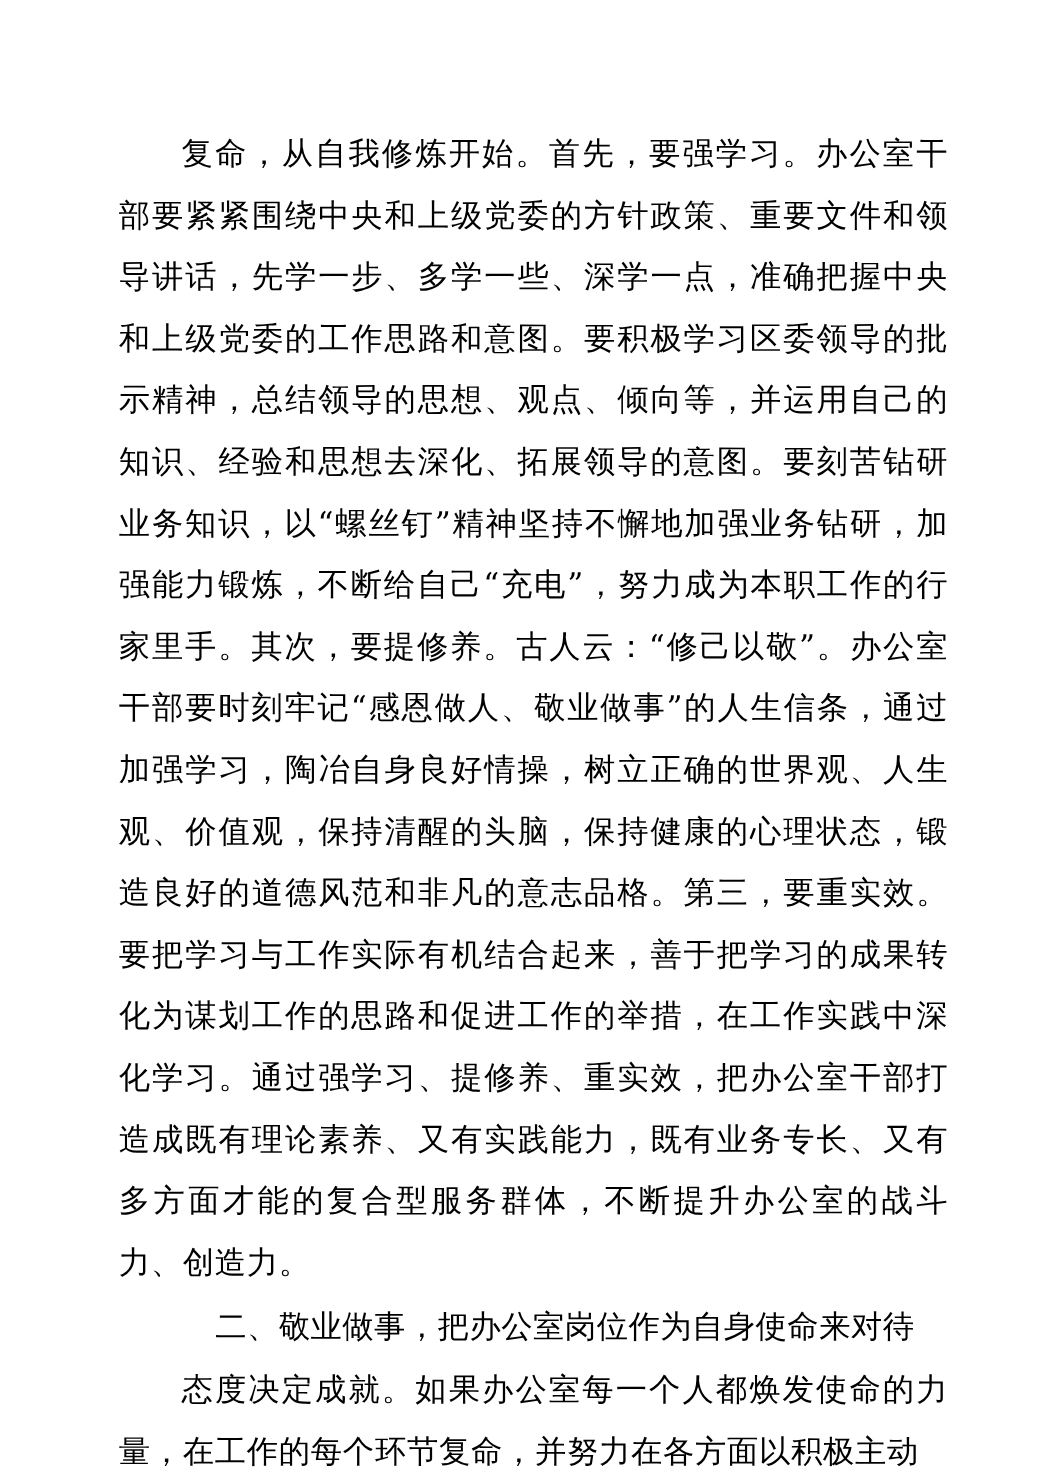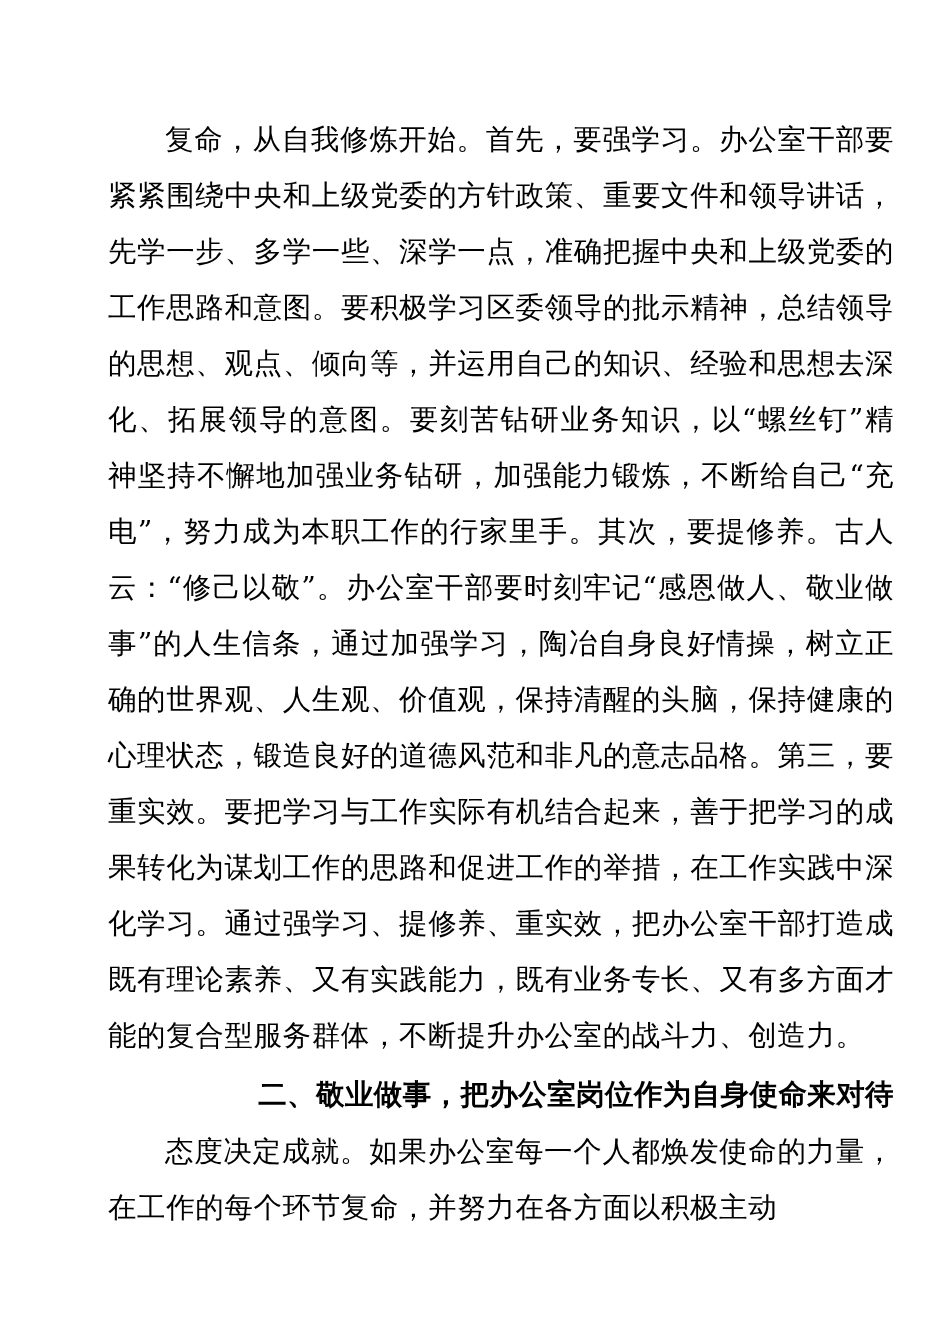--- a/index.html
+++ b/index.html
@@ -11,41 +11,41 @@
     width: 950px;
     height: 1344px;
     font-family: "DejaVu Serif", "Liberation Serif", serif;
     color: #000000;
     overflow: hidden;
   }
   .page {
     box-sizing: border-box;
     width: 950px;
     height: 1344px;
-    padding: 112px 56px 40px 108px;
+    padding: 112px 88px 40px 108px;
     background: #ffffff;
   }
   .doc-body {
     font-size: 28.5px;
     line-height: 56px;
     letter-spacing: 0.6px;
     text-align: justify;
     text-justify: inter-ideograph;
   }
   p.para {
     margin: 0;
     text-indent: 2em;
     text-align: justify;
     text-justify: inter-ideograph;
   }
   p.heading {
     margin: 0;
     text-indent: 2em;
-    font-weight: bold;
-    text-align: right;
+    font-weight: normal;
+    text-align: center;
     letter-spacing: 0.4px;
   }
   .spacer-sm { height: 2px; }
 </style>
 </head>
 <body>
 
 <div class="page">
   <div class="doc-body">
     <p class="para">复命，从自我修炼开始。首先，要强学习。办公室干部要紧紧围绕中央和上级党委的方针政策、重要文件和领导讲话，先学一步、多学一些、深学一点，准确把握中央和上级党委的工作思路和意图。要积极学习区委领导的批示精神，总结领导的思想、观点、倾向等，并运用自己的知识、经验和思想去深化、拓展领导的意图。要刻苦钻研业务知识，以“螺丝钉”精神坚持不懈地加强业务钻研，加强能力锻炼，不断给自己“充电”，努力成为本职工作的行家里手。其次，要提修养。古人云：“修己以敬”。办公室干部要时刻牢记“感恩做人、敬业做事”的人生信条，通过加强学习，陶冶自身良好情操，树立正确的世界观、人生观、价值观，保持清醒的头脑，保持健康的心理状态，锻造良好的道德风范和非凡的意志品格。第三，要重实效。要把学习与工作实际有机结合起来，善于把学习的成果转化为谋划工作的思路和促进工作的举措，在工作实践中深化学习。通过强学习、提修养、重实效，把办公室干部打造成既有理论素养、又有实践能力，既有业务专长、又有多方面才能的复合型服务群体，不断提升办公室的战斗力、创造力。</p>

